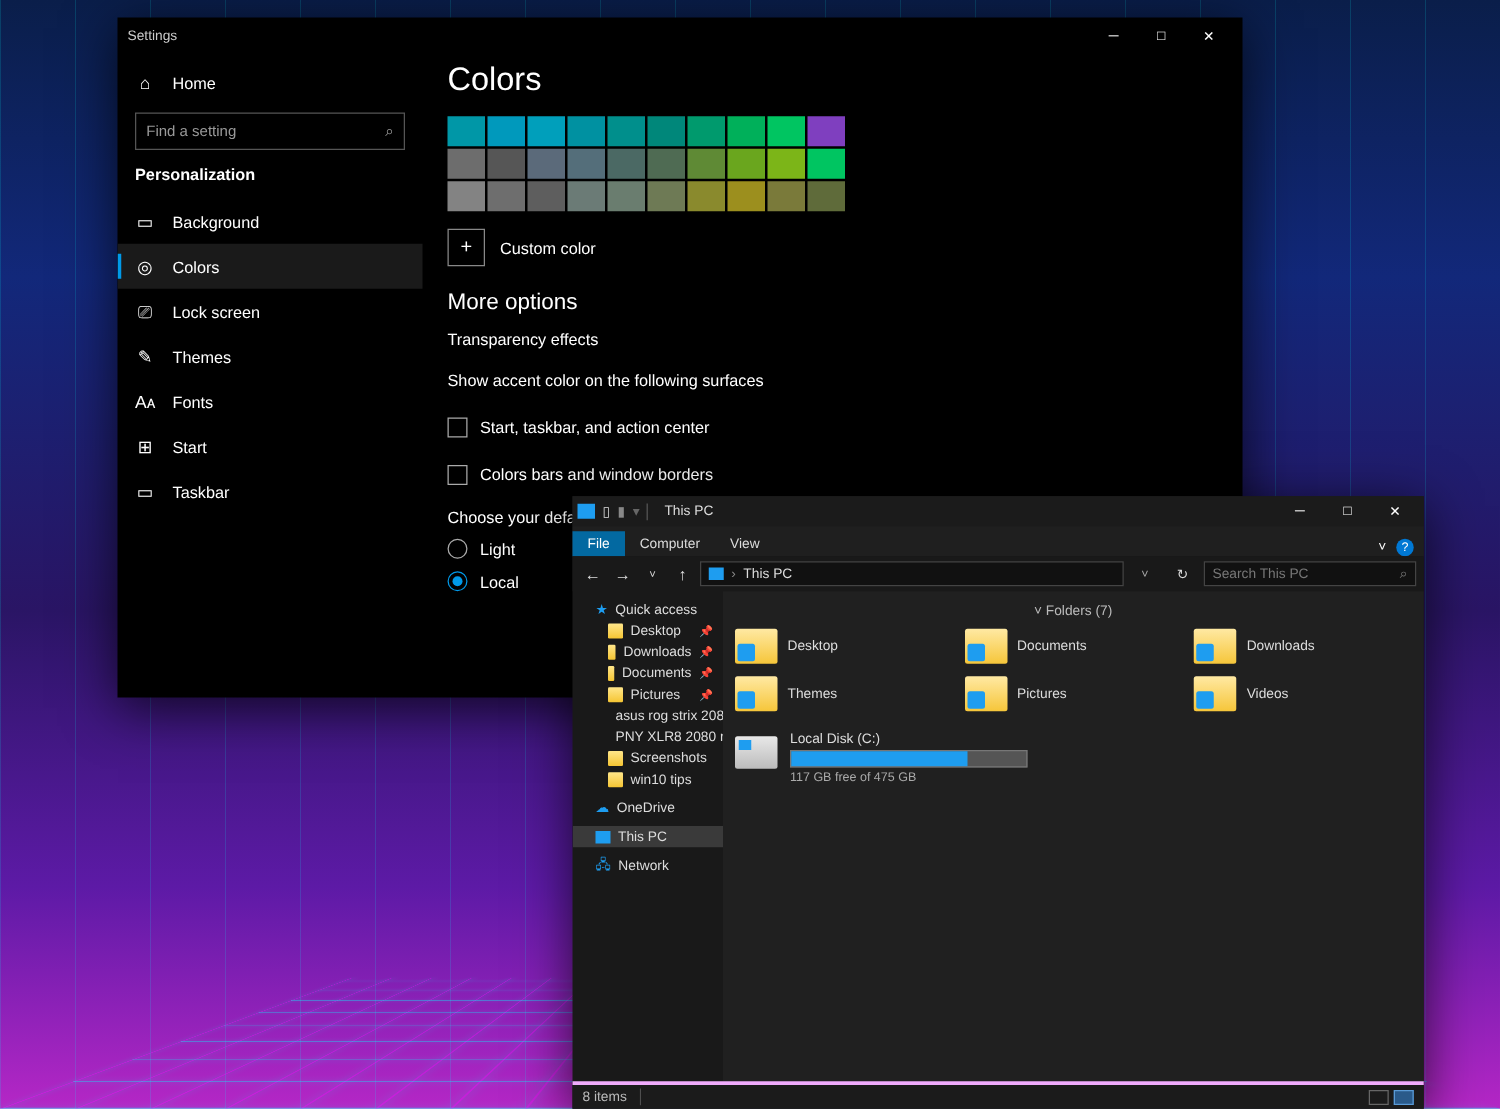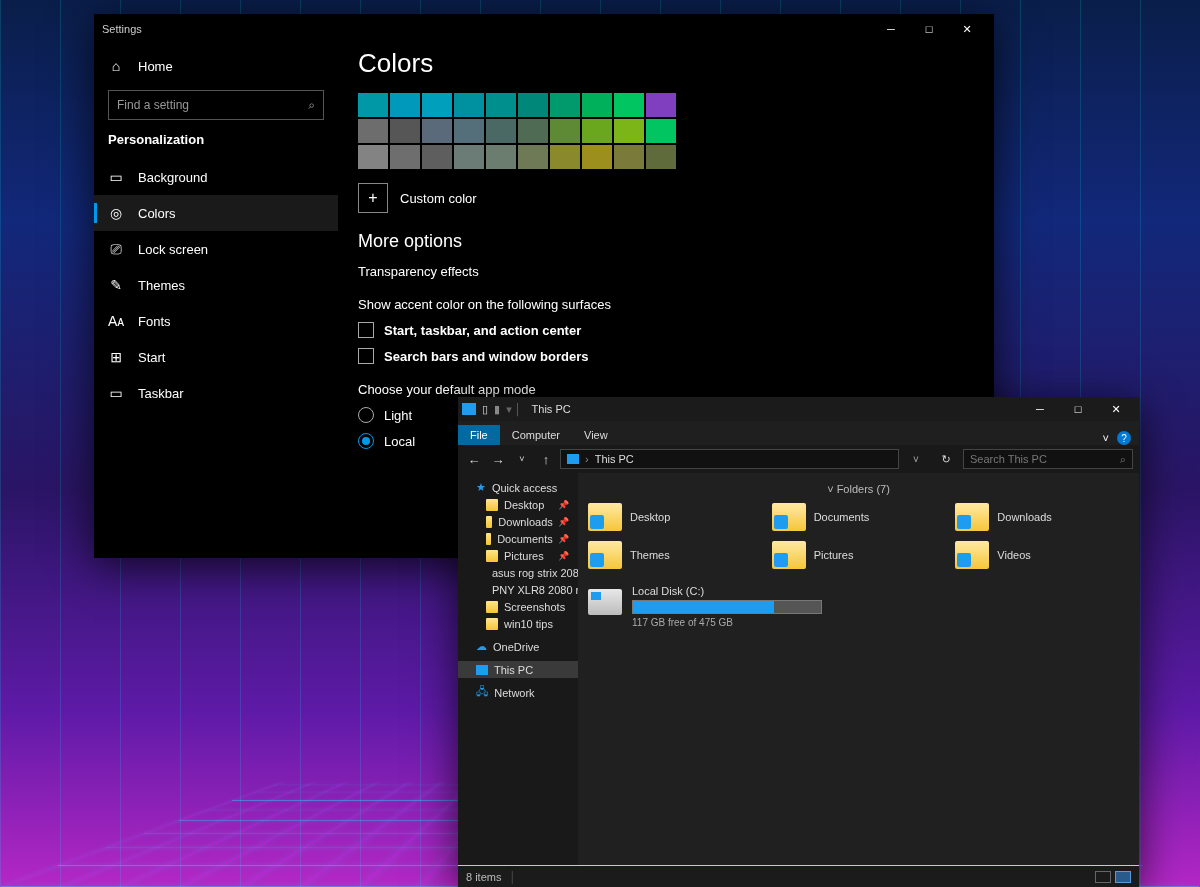--- a/index.html
+++ b/index.html
@@ -30,21 +30,21 @@
 h2 { font-weight:400; font-size:18px; margin:18px 0 12px;}
 .swatches { display:flex; flex-direction:column; gap:2px;}
 .swrow { display:flex; gap:2px;}
 .sw { width:30px; height:24px;}
 .custom { display:flex; align-items:center; gap:12px; margin-top:14px;}
 .plusbox { width:30px; height:30px; border:1px solid #888; display:flex;align-items:center;justify-content:center; font-size:16px;}
 .lbl { font-size:13px;}
 .toggle-row { display:flex; align-items:center; gap:10px; margin-top:8px;}
 .toggle { width:40px;height:18px;border-radius:10px;background:#0078d4;position:relative;}
 .toggle::after{content:"";position:absolute;right:2px;top:2px;width:14px;height:14px;background:#fff;border-radius:50%;}
-.check-row { display:flex; align-items:flex-end; gap:10px; margin-top:10px;font-weight:bold;}
+.check-row { display:flex; align-items:flex-start; gap:10px; margin-top:22px;}
 .chk { width:16px;height:16px;border:1.5px solid #aaa;}
 .radio-row { display:flex; align-items:center; gap:10px; margin-top:10px;}
 .radio { width:16px;height:16px;border:1.5px solid #aaa;border-radius:50%; display:flex;align-items:center;justify-content:center;}
 .radio.sel{border-color:#0099e8;}
 .radio.sel::after{content:"";width:8px;height:8px;background:#0099e8;border-radius:50%;}
 
 .explorer { left:458px; top:397px; width:681px; height:490px; background:#1b1b1b; display:flex; flex-direction:column; font-size:11px;}
 .ex-title { height:24px; background:#1b1b1b; display:flex; align-items:center; padding:0 4px; gap:6px;}
 .ex-title .t { font-size:11px; color:#ddd; margin-left:4px;}
 .ribbon { height:24px; background:#1f1f1f; display:flex; align-items:flex-end; }
@@ -72,21 +72,21 @@
 .folders { display:grid; grid-template-columns:repeat(3,1fr); gap:6px 10px; margin-bottom:14px;}
 .folder { display:flex; align-items:center; gap:8px; height:32px;}
 .bigfold{width:34px;height:28px;background:linear-gradient(#ffe9a3,#f6c63a);border-radius:2px;position:relative;}
 .bigfold::after{content:"";position:absolute;left:2px;bottom:2px;width:14px;height:14px;background:#1e9df0;border-radius:2px;}
 .drive { display:flex; gap:10px; align-items:flex-start;}
 .drv-ico{width:34px;height:26px;background:linear-gradient(#e8e8e8,#bcbcbc);border-radius:2px;position:relative;margin-top:4px;}
 .drv-ico::before{content:"";position:absolute;left:3px;top:3px;width:10px;height:8px;background:#1e9df0;}
 .drv-body{display:flex;flex-direction:column;gap:3px;}
 .drv-bar{width:190px;height:14px;background:#555;border:1px solid #777;}
 .drv-fill{height:100%;background:#1e9df0;}
-.status { height:22px; background:#1b1b1b; border-top:1px solid #f0abfc; display:flex; align-items:center; padding:0 8px; color:#bbb; font-size:11px; gap:8px;}
+.status { height:22px; background:#1b1b1b; border-top:3px solid #f0abfc; display:flex; align-items:center; padding:0 8px; color:#bbb; font-size:11px; gap:8px;}
 .status .layico{margin-left:auto;display:flex;gap:4px;}
 .lay{width:16px;height:12px;border:1px solid #666;}
 .lay.sel{background:#2a5a8a;border-color:#5a9ad6;}
 </style>
 </head>
 <body>
 
 <div class="grid-bg"></div>
 <div class="grid-floor"></div>
 
@@ -188,21 +188,21 @@
       </div>
       <h2>More options</h2>
       <div class="lbl">Transparency effects</div>
       <div class="lbl" style="margin-top:18px">Show accent color on the following surfaces</div>
       <div class="check-row">
         <div class="chk"></div>
         <span class="lbl">Start, taskbar, and action center</span>
       </div>
       <div class="check-row">
         <div class="chk"></div>
-        <span class="lbl">Search bars and window borders</span>
+        <span class="lbl">Colors bars and window borders</span>
       </div>
       <div class="lbl" style="margin-top:18px">Choose your default app mode</div>
       <div class="radio-row">
         <div class="radio"></div>
         <span class="lbl">Light</span>
       </div>
       <div class="radio-row">
         <div class="radio sel"></div>
         <span class="lbl">Local</span>
       </div>

